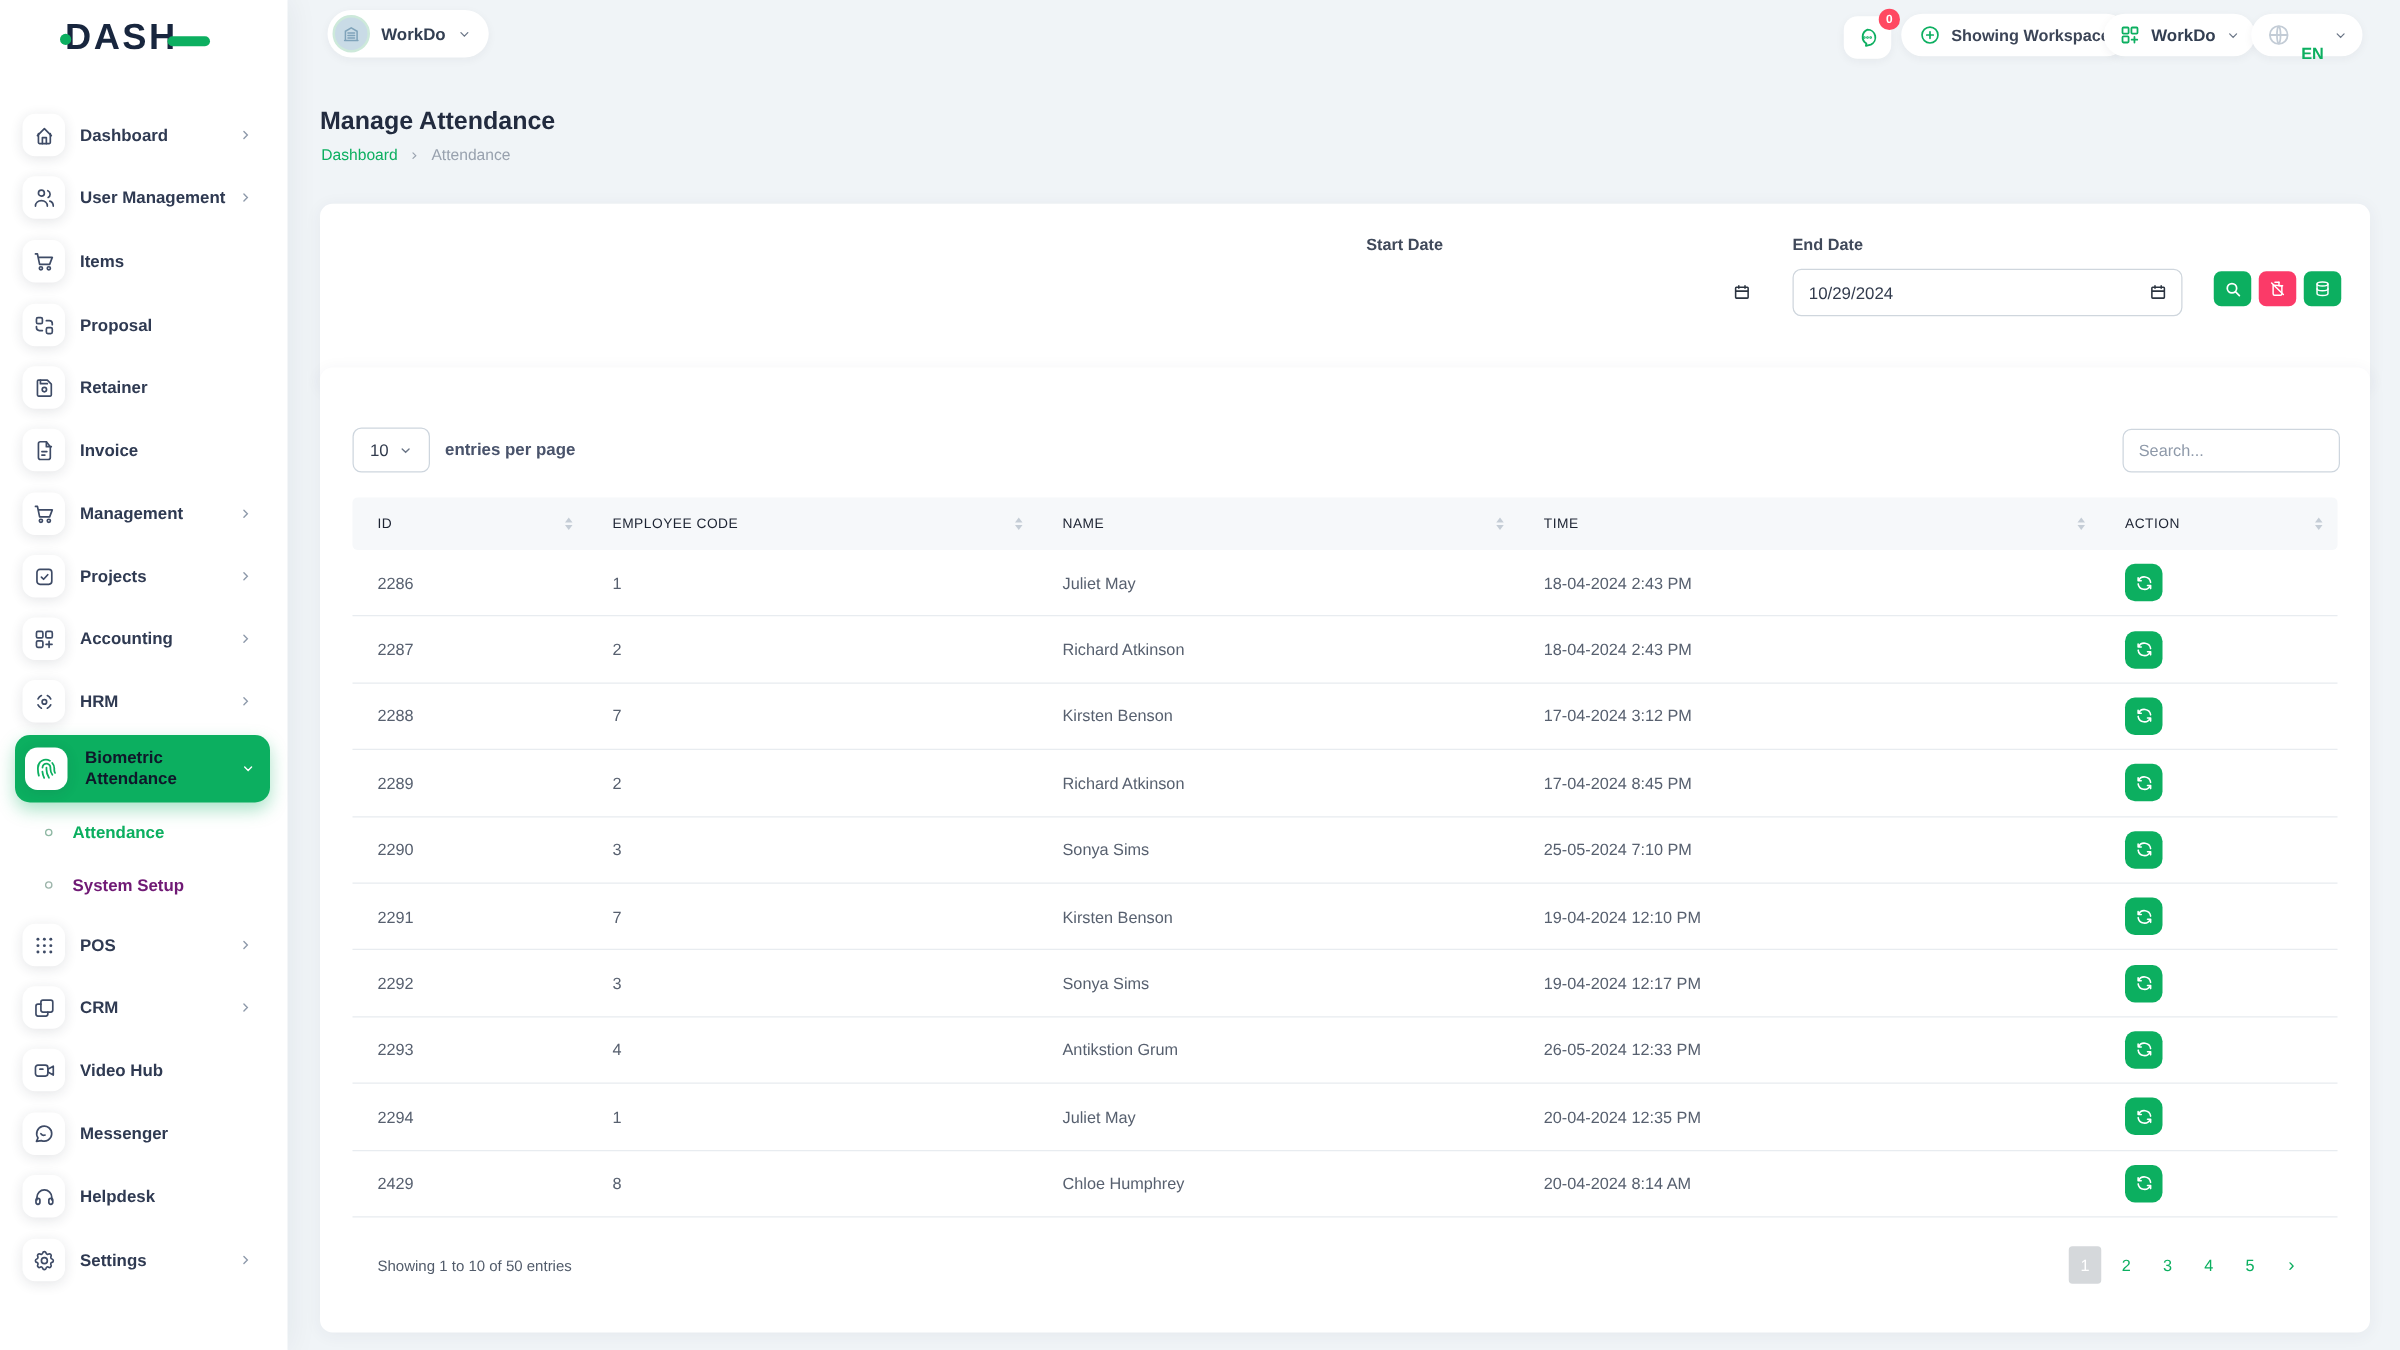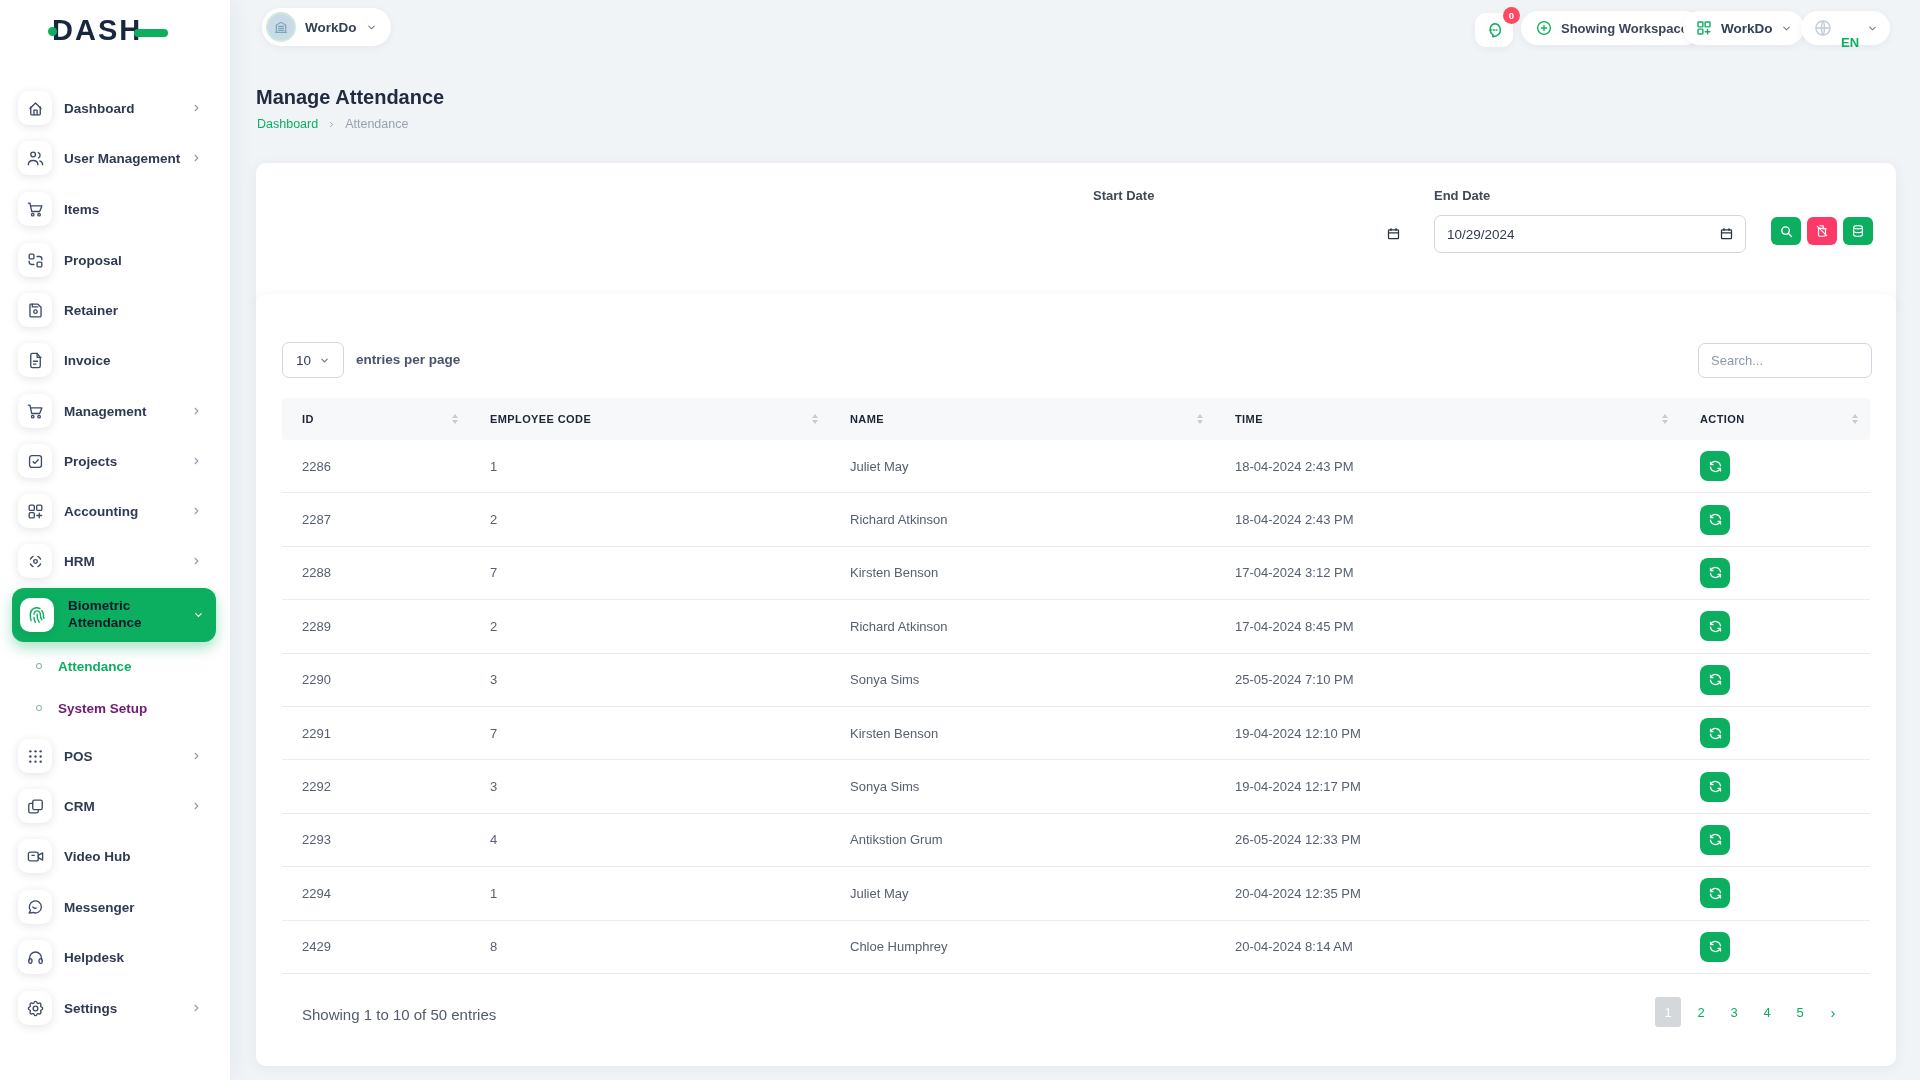--- a/index.html
+++ b/index.html
@@ -95,39 +95,39 @@
   .entries-label { position:absolute; left:100px; top:58px; font-size:13.5px;
     color:#49536b; font-weight:600; }
   .search-input { position:absolute; left:1442px; top:49px; width:174px; height:35px;
     border:1px solid #ced6de; border-radius:7px; padding:0 12px; font-size:13px;
     color:#333c4e; outline:none; font-family:inherit; }
   .search-input::placeholder { color:#8e99a9; }
 
   .thead { position:absolute; left:26px; top:104px; width:1588px; height:42px;
     background:#f6f8fa; border-radius:4px; display:flex; align-items:center; }
   .th { position:relative; height:100%; display:flex; align-items:center;
-    padding-left:20px; font-size:11px; font-weight:700; letter-spacing:.4px;
+    padding-left:20px; font-size:11px; font-weight:400; letter-spacing:.4px;
     color:#1d2433; text-transform:uppercase; cursor:pointer; }
   .sort { position:absolute; right:12px; top:50%; transform:translateY(-50%);
     display:flex; flex-direction:column; gap:2px; }
   .sort i { width:0; height:0; border-left:3.5px solid transparent;
     border-right:3.5px solid transparent; }
   .sort .up { border-bottom:4.5px solid #c5cdd6; }
   .sort .down { border-top:4.5px solid #c5cdd6; }
 
   .tbody { position:absolute; left:26px; top:146px; width:1588px; }
   .trow { display:flex; align-items:center; height:53.4px; border-bottom:1px solid #e8ecf0; }
   .td { padding-left:20px; font-size:13px; color:#57606f; }
   .c1 { width:188px; } .c2 { width:360px; } .c3 { width:385px; }
   .c4 { width:465px; } .c5 { width:190px; }
   .action-btn { width:30px; height:30px; border:none; border-radius:8px;
     background:#0caf60; color:#fff; display:flex; align-items:center;
     justify-content:center; cursor:pointer; margin-left:6px; }
 
-  .summary { position:absolute; left:46px; top:712px; font-size:15px; color:#525c6b; }
+  .summary { position:absolute; left:46px; top:712px; font-size:12px; color:#525c6b; }
   .pagination { position:absolute; right:50px; top:703px; display:flex;
     align-items:center; gap:7px; }
   .page-item { min-width:26px; height:30px; display:flex; align-items:center;
     justify-content:center; font-size:13px; color:#0caf60; cursor:pointer;
     border-radius:3px; padding:0 4px; }
   .page-item.active { background:#d5d8db; color:#fff; cursor:default; }
   .page-next { color:#0caf60; font-size:15px; }
 </style>
 </head>
 <body>

